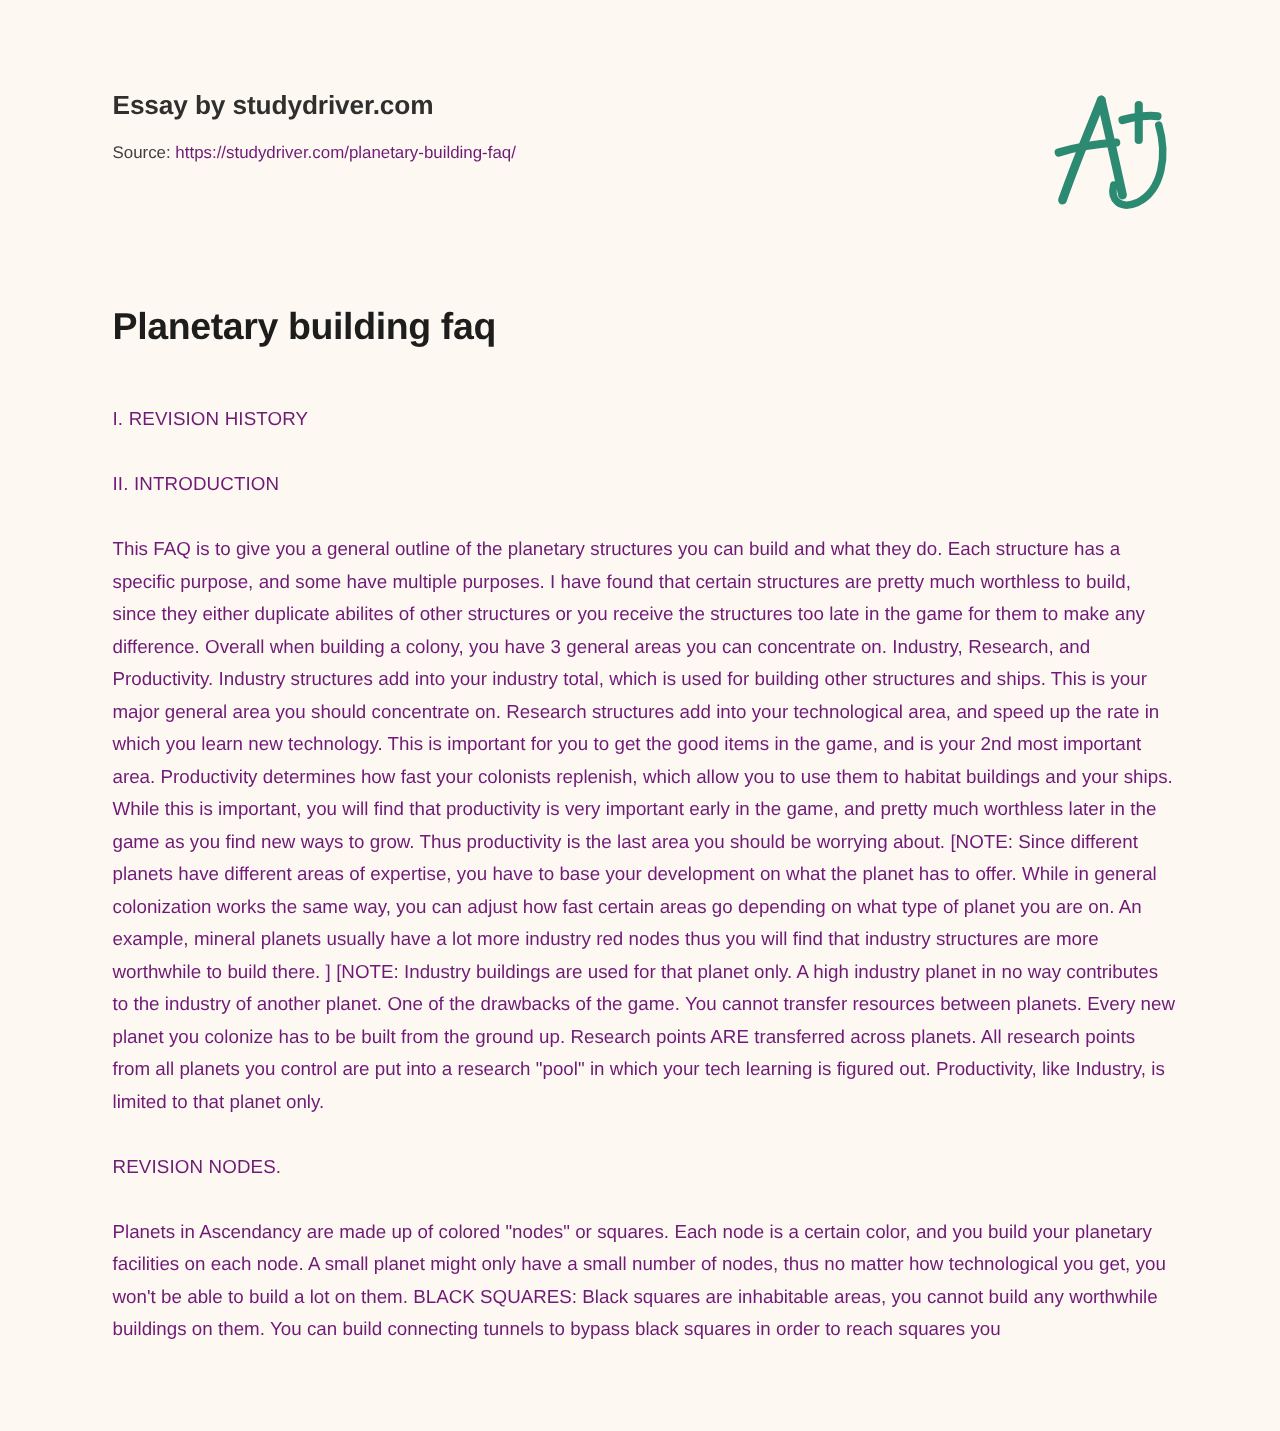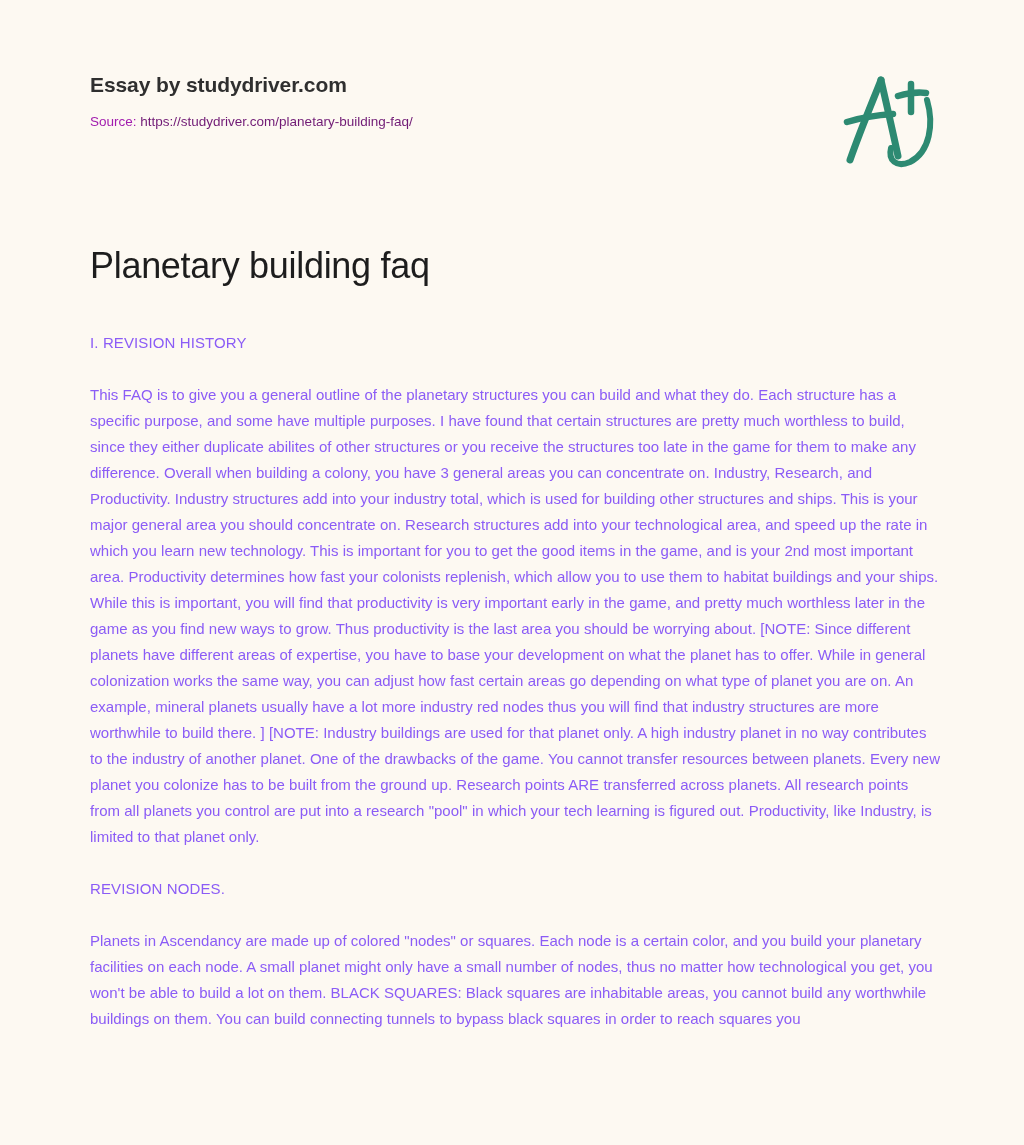--- a/index.html
+++ b/index.html
@@ -50,21 +50,21 @@
   }
 
   .source-line {
     margin-top: 17px;
     font-size: 13.5px;
     line-height: 1.2;
     white-space: nowrap;
   }
 
   .source-label {
-    color: #a21caf;
+    color: #404040;
   }
 
   .source-url {
     color: #701a75;
     text-decoration: none;
   }
 
   
   .logo {
     position: absolute;
@@ -81,32 +81,32 @@
 
   
   .article {
     position: absolute;
     top: 243px;
     left: 90px;
     width: 850px;
   }
 
   .doc-title {
-    font-size: 36px;
-    font-weight: normal;
+    font-size: 30px;
+    font-weight: bold;
     color: #1d1d1d;
     letter-spacing: -0.3px;
     line-height: 1.25;
     margin: 0 0 42px 0;
   }
 
   .body-text p {
     font-size: 15px;
     line-height: 26px;
-    color: #8b5cf6;
+    color: #701a75;
     margin: 0 0 26px 0;
     text-align: left;
     word-spacing: 0.1px;
   }
 
   .body-text p:last-child {
     margin-bottom: 0;
   }
 
   .section-head {
@@ -149,20 +149,21 @@
     </div>
 
   </div>
 
   <div class="article">
 
     <h1 class="doc-title">Planetary building faq</h1>
 
     <div class="body-text">
       <p class="section-head">I. REVISION HISTORY</p>
+      <p class="section-head">II. INTRODUCTION</p>
       <p>This FAQ is to give you a general outline of the planetary structures you can build and what they do. Each structure has a specific purpose, and some have multiple purposes. I have found that certain structures are pretty much worthless to build, since they either duplicate abilites of other structures or you receive the structures too late in the game for them to make any difference. Overall when building a colony, you have 3 general areas you can concentrate on. Industry, Research, and Productivity. Industry structures add into your industry total, which is used for building other structures and ships. This is your major general area you should concentrate on. Research structures add into your technological area, and speed up the rate in which you learn new technology. This is important for you to get the good items in the game, and is your 2nd most important area. Productivity determines how fast your colonists replenish, which allow you to use them to habitat buildings and your ships. While this is important, you will find that productivity is very important early in the game, and pretty much worthless later in the game as you find new ways to grow. Thus productivity is the last area you should be worrying about. [NOTE: Since different planets have different areas of expertise, you have to base your development on what the planet has to offer. While in general colonization works the same way, you can adjust how fast certain areas go depending on what type of planet you are on. An example, mineral planets usually have a lot more industry red nodes thus you will find that industry structures are more worthwhile to build there. ] [NOTE: Industry buildings are used for that planet only. A high industry planet in no way contributes to the industry of another planet. One of the drawbacks of the game. You cannot transfer resources between planets. Every new planet you colonize has to be built from the ground up. Research points ARE transferred across planets. All research points from all planets you control are put into a research "pool" in which your tech learning is figured out. Productivity, like Industry, is limited to that planet only.</p>
       <p class="section-head">REVISION NODES.</p>
       <p>Planets in Ascendancy are made up of colored "nodes" or squares. Each node is a certain color, and you build your planetary facilities on each node. A small planet might only have a small number of nodes, thus no matter how technological you get, you won't be able to build a lot on them. BLACK SQUARES: Black squares are inhabitable areas, you cannot build any worthwhile buildings on them. You can build connecting tunnels to bypass black squares in order to reach squares you</p>
     </div>
 
   </div>
 
 </div>
 
 </body></html>

